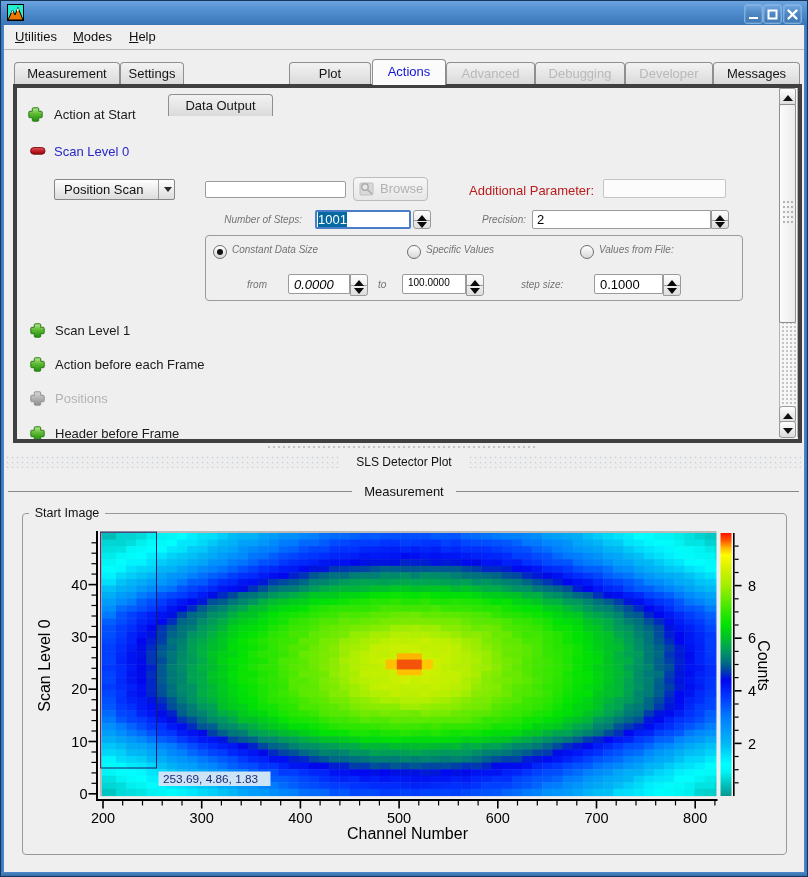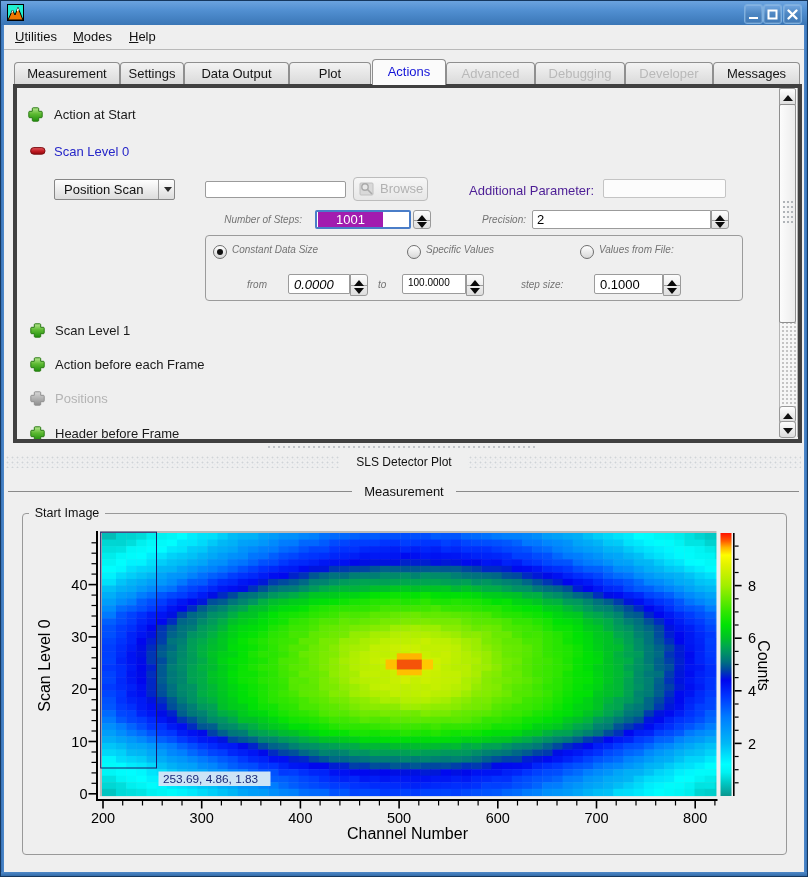--- a/index.html
+++ b/index.html
@@ -28,21 +28,21 @@
 .rowtext{position:absolute;font-size:13px;color:#1a1a1a;}
 .icon{position:absolute;}
 .icon svg{display:block;}
 .combo{position:absolute;left:37px;top:91px;width:119px;height:19px;border:1px solid #868686;border-radius:2px;background:linear-gradient(#fefefe,#dcdcdc);}
 .combo .ctext{position:absolute;left:9px;top:2px;font-size:13px;color:#111;}
 .combo .csep{position:absolute;left:103px;top:0;width:1px;height:19px;background:#9a9a9a;}
 .combo .carr{position:absolute;left:109px;top:7px;width:0;height:0;border:4px solid transparent;border-top:5px solid #2a2a2a;}
 .lineedit{position:absolute;background:#fff;border:1px solid #9b9b9b;border-radius:2px;}
 .btn-dis{position:absolute;left:336px;top:89px;width:73px;height:22px;border:1px solid #bcbcbc;border-radius:4px;background:linear-gradient(#f6f6f6,#e7e7e7);}
 .btn-dis .btext{position:absolute;left:26px;top:3px;font-size:13px;color:#b2b2b2;}
-.graylab{position:absolute;font-size:13px;color:#4c1d95;}
+.graylab{position:absolute;font-size:13px;color:#b91c1c;}
 .blacklab{position:absolute;font-size:10px;color:#737373;font-style:italic;}
 .spinbtns{position:absolute;width:16px;border:1px solid #9a9a9a;border-radius:0 3px 3px 0;background:linear-gradient(#fdfdfd,#dedede);}
 .spinbtns .sep{position:absolute;left:0;top:50%;width:100%;height:1px;background:#9c9c9c;}
 .up{position:absolute;left:3px;top:24%;width:0;height:0;border:5px solid transparent;border-bottom:6px solid #0a0a0a;margin-top:-5px;}
 .dn{position:absolute;left:3px;top:76%;width:0;height:0;border:5px solid transparent;border-top:6px solid #0a0a0a;margin-top:-2px;}
 .gbox{position:absolute;border:1px solid #9b9b9b;border-radius:4px;}
 .radio{position:absolute;width:12px;height:12px;border:1px solid #6e6e6e;border-radius:50%;background:linear-gradient(#fff,#d8d8d8);}
 .radio.on:after{content:"";position:absolute;left:3px;top:3px;width:6px;height:6px;background:#111;border-radius:50%;}
 
 .sb-btn{position:absolute;border:1px solid #999;border-radius:2px;background:linear-gradient(#fefefe,#dcdcdc);}
@@ -102,21 +102,21 @@
     <div class="abs br"></div>
     <div class="abs bb"></div>
   <div class="abs menubar">
     <div class="mi" style="left:11px;"><u>U</u>tilities</div>
     <div class="mi" style="left:69px;"><u>M</u>odes</div>
     <div class="mi" style="left:125px;"><u>H</u>elp</div>
   </div>
 
   <div class="tab" style="left:14px;width:104px;">Measurement</div>
   <div class="tab" style="left:120px;width:62px;">Settings</div>
-  <div class="tab" style="left:184px;width:103px;">Data Output</div>
+  <div class="tab" style="left:168px;width:103px;margin-top:32px;">Data Output</div>
   <div class="tab" style="left:289px;width:80px;">Plot</div>
   <div class="tab tabsel" style="left:372px;width:72px;">Actions</div>
   <div class="tab tabdis" style="left:446px;width:87px;">Advanced</div>
   <div class="tab tabdis" style="left:535px;width:88px;">Debugging</div>
   <div class="tab tabdis" style="left:625px;width:86px;">Developer</div>
   <div class="tab" style="left:713px;width:85px;">Messages</div>
   <div class="pane">
 
     <div class="icon" style="left:11px;top:19px;">
         <svg width="15" height="15" viewBox="0 0 15 15">
@@ -141,21 +141,21 @@
           <rect x="1" y="2" width="13" height="12" rx="1" fill="#d9d9d9" stroke="#c0c0c0"></rect>
           <circle cx="6" cy="6" r="3.2" fill="#e8e8e8" stroke="#aaa" stroke-width="1.4"></circle>
           <line x1="8.5" y1="8.5" x2="13" y2="13" stroke="#aaa" stroke-width="1.6"></line>
         </svg>
         <div class="btext">Browse</div>
       </div>
     <div class="graylab" style="left:452px;top:95px;">Additional Parameter:</div>
     <div class="lineedit" style="left:586px;top:91px;width:121px;height:17px;border-color:#c4c4c4;background:#fcfcfc;"></div>
     <div class="blacklab" style="left:146px;top:126px;width:139px;text-align:right;">Number of Steps:</div>
     <div class="lineedit" style="left:298px;top:122px;width:92px;height:15px;border:2px solid #4a7dc8;">
-        <span style="position:absolute;left:1px;top:0px;font-size:13px;background:#a21caf;color:#fff;padding:0 18px;">1001</span>
+        <span style="position:absolute;left:1px;top:0px;font-size:13px;background:#0369a1;color:#fff;padding:0 0;">1001</span>
       </div>
     <div class="spinbtns" style="left:396px;top:122px;height:17px;border-radius:3px;">
         <div class="sep"></div>
         <div class="up"></div>
         <div class="dn"></div>
       </div>
     <div class="blacklab" style="left:404px;top:126px;width:105px;text-align:right;">Precision:</div>
     <div class="lineedit" style="left:515px;top:122px;width:177px;height:17px;border-radius:2px 0 0 2px;">
         <span style="position:absolute;left:4px;top:1px;font-size:13px;">2</span>
       </div>

